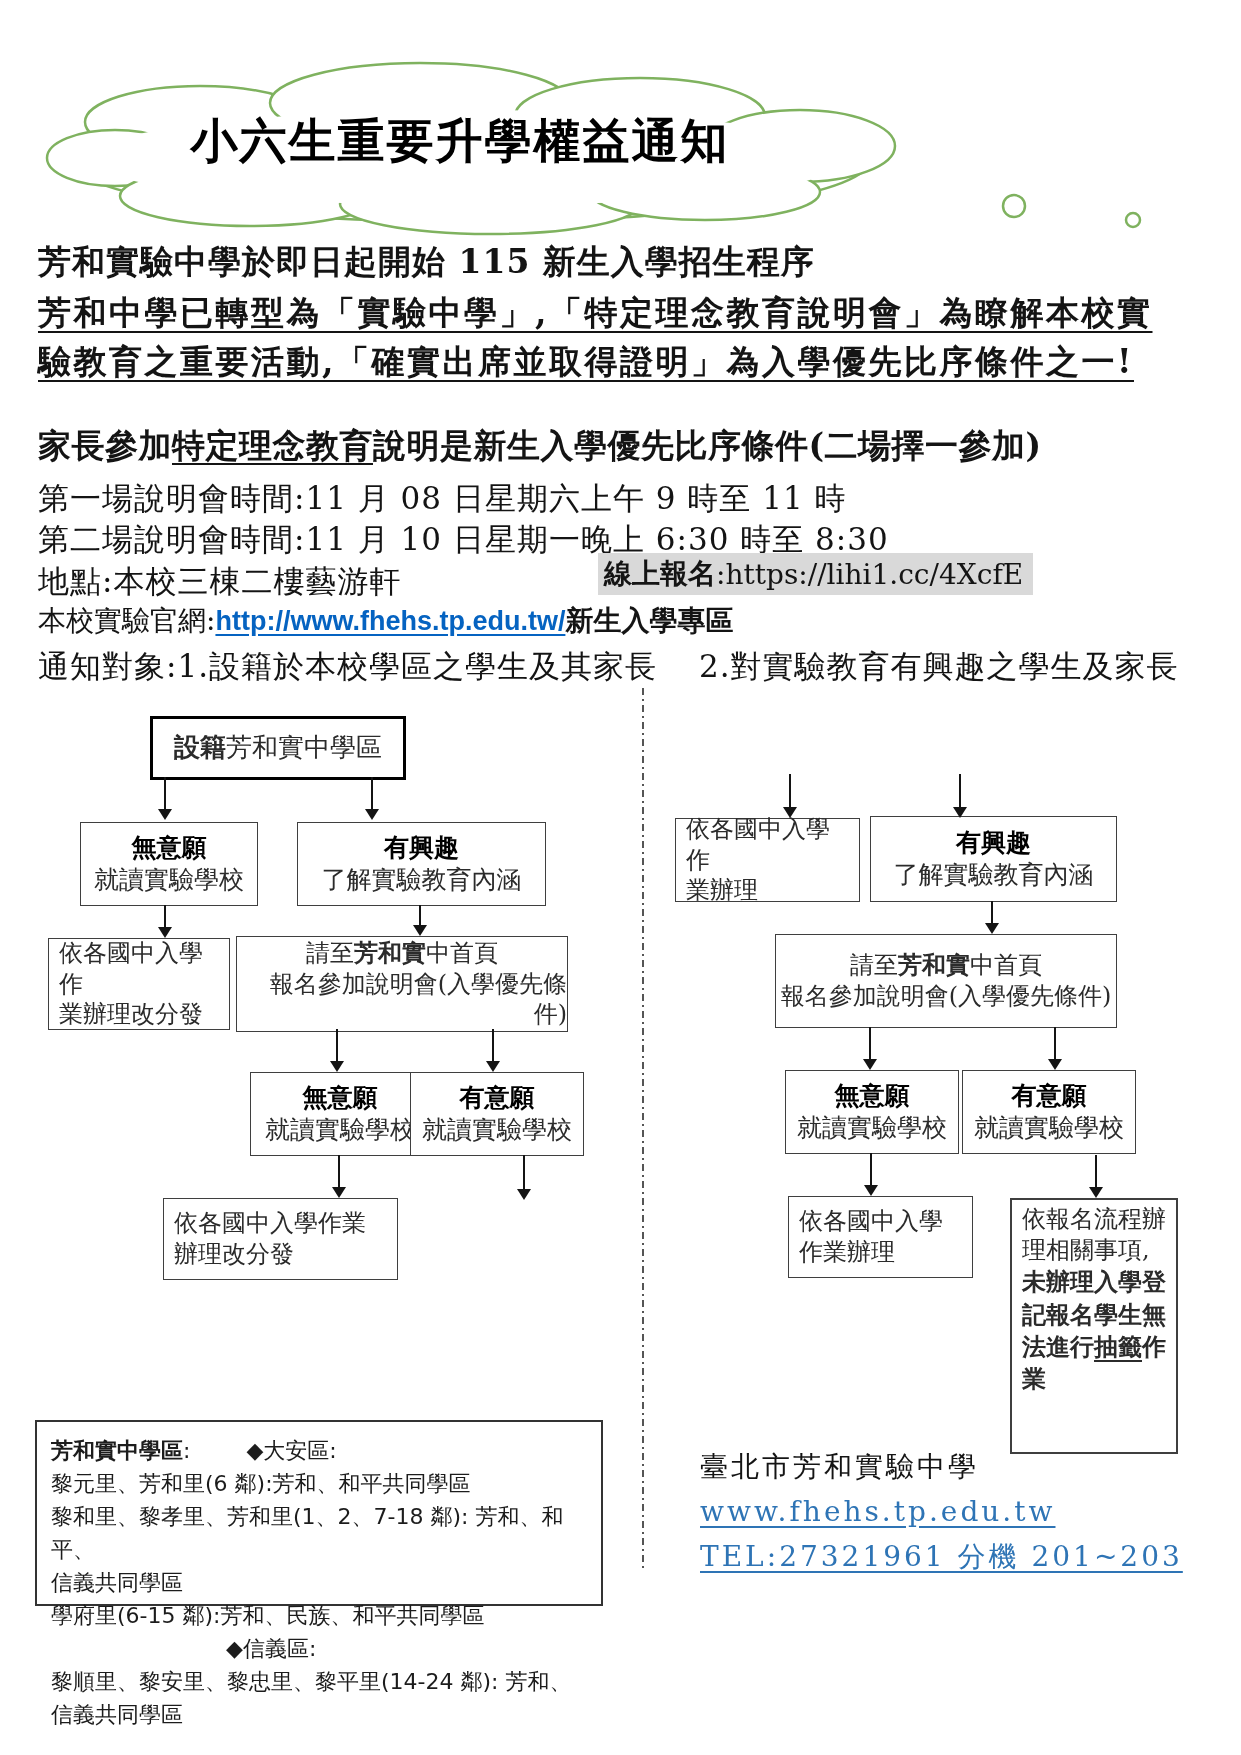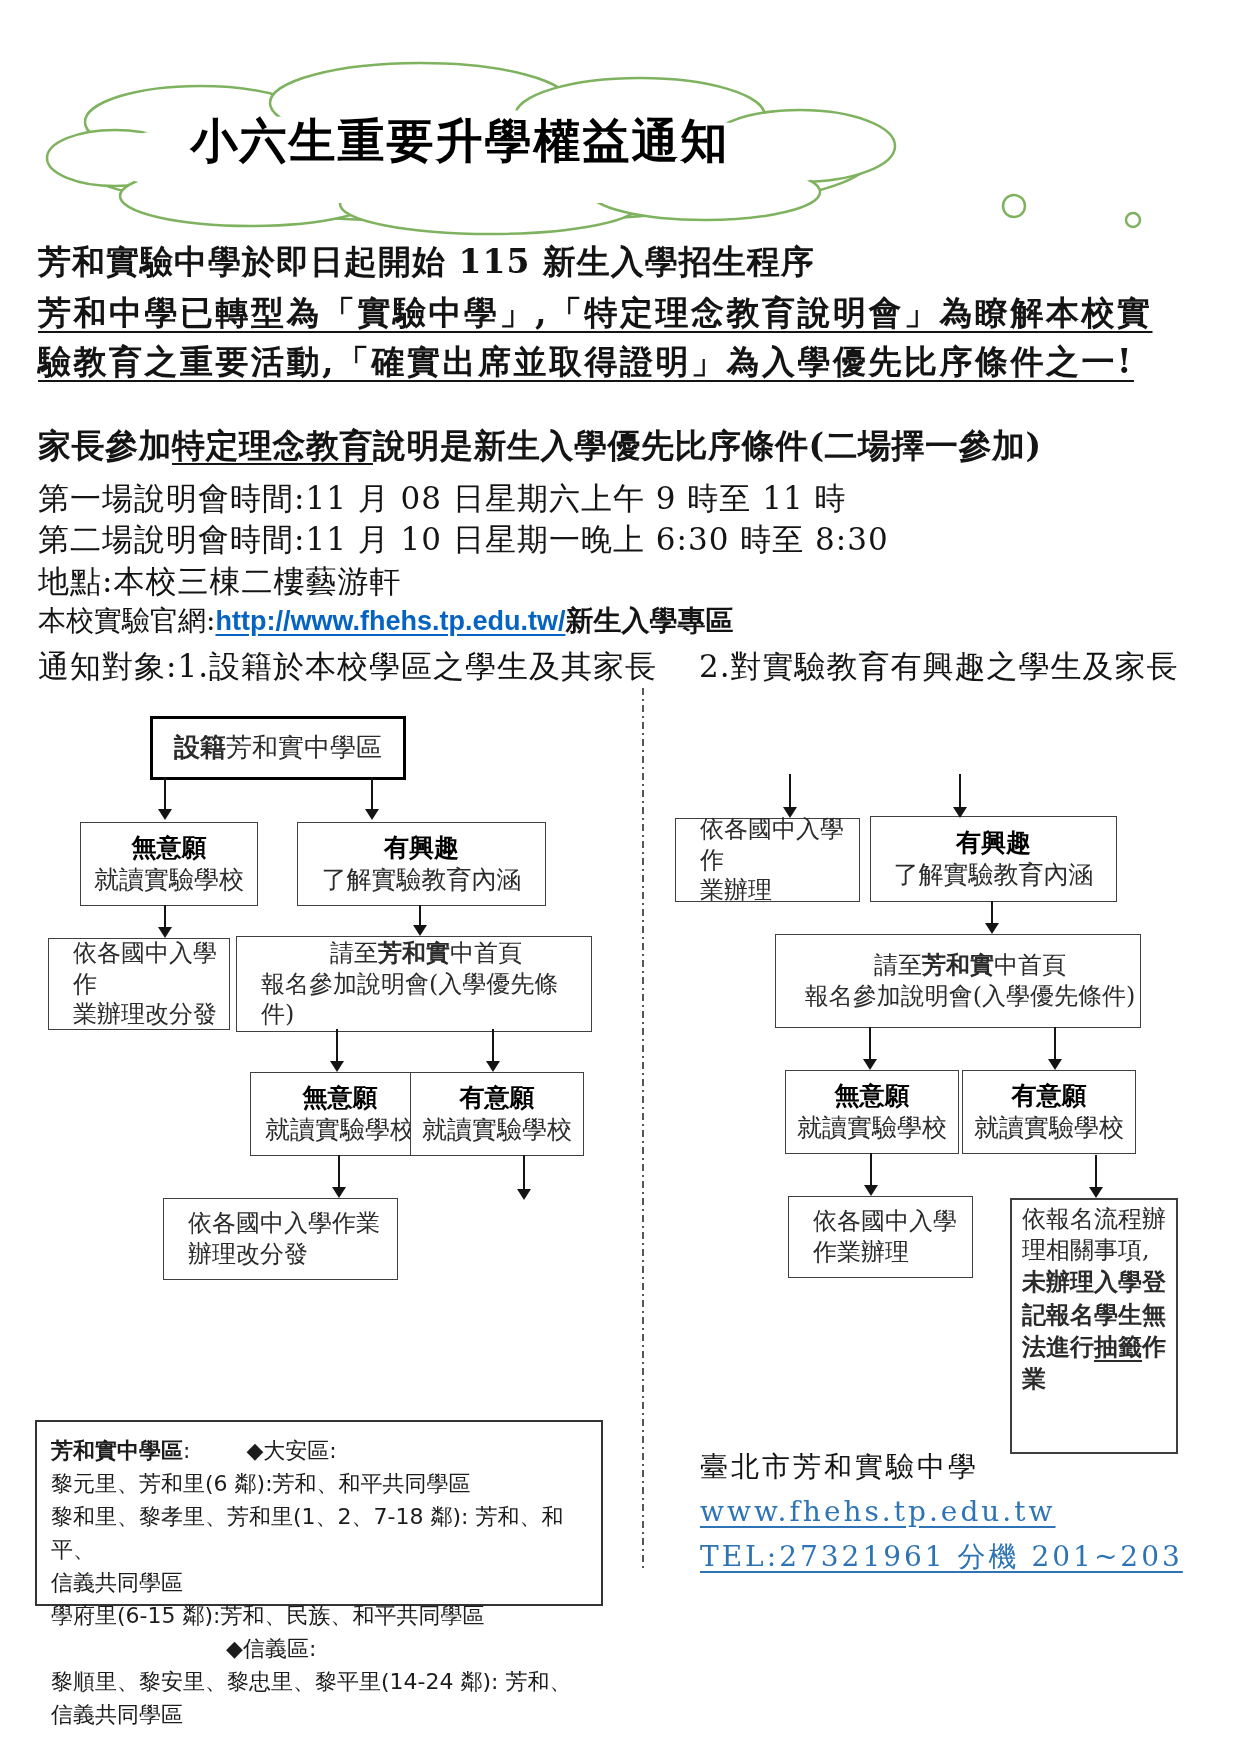--- a/index.html
+++ b/index.html
@@ -50,25 +50,25 @@
   .aud .gap2{margin-left:42px;}
   
   .divider{
     left:642px;top:688px;width:2px;height:880px;
     background:repeating-linear-gradient(to bottom,#555 0 7px,transparent 7px 11px,#555 11px 13px,transparent 13px 17px);
   }
   
   .fbox{
     position:absolute;border:1.5px solid var(--flow-border);background:#fff;
     display:flex;flex-direction:column;justify-content:center;align-items:center;
-    text-align:left;font-size:25px;line-height:1.28;color:#2b2b2b;
+    text-align:right;font-size:25px;line-height:1.28;color:#2b2b2b;
   }
   .fbox.thick{border:3px solid #000;}
   .fbox.la{align-items:flex-start;text-align:left;padding:4px 10px;box-sizing:border-box;}
-  .fbox.small{font-size:24px;padding-left:24px;}
+  .fbox.small{font-size:24px;}
   .fbox .title{font-weight:700;color:#000;}
   .pwrap{font-size:24px;line-height:1.3;text-align:left;}
   
   .arrow{position:absolute;width:14px;}
   .arrow::before{content:'';position:absolute;left:6px;top:0;bottom:10px;width:2px;background:#141414;}
   .arrow::after{content:'';position:absolute;left:0;bottom:0;width:0;height:0;
     border-left:7px solid transparent;border-right:7px solid transparent;border-top:11px solid #141414;}
   
   .district{
     left:35px;top:1420px;width:568px;height:186px;border:2px solid #333;box-sizing:border-box;
@@ -108,20 +108,25 @@
   <div class="abs h1">芳和實驗中學於即日起開始 115 新生入學招生程序</div>
   <div class="abs uline ul1">芳和中學已轉型為「實驗中學」,「特定理念教育說明會」為瞭解本校實</div>
   <div class="abs h2"><span>家長參加</span><span class="u">特定理念教育</span><span>說明是新生入學優先比序條件(二場擇一參加)</span></div>
 
   <div class="abs uline ul2">驗教育之重要活動,「確實出席並取得證明」為入學優先比序條件之一!</div>
 
   <div class="abs bodyline s1">第一場說明會時間:11 月 08 日星期六上午 9 時至 11 時</div>
   <div class="abs bodyline s2">第二場說明會時間:11 月 10 日星期一晚上 6:30 時至 8:30</div>
   <div class="abs bodyline loc">地點:本校三棟二樓藝游軒</div>
 
+  <div class="abs signup">
+      <span class="b">線上報名</span>
+      <span>:</span>
+      <a href="#">https://lihi1.cc/4XcfE</a>
+    </div>
 
   <div class="abs web"><span>本校實驗官網:</span><a href="#" class="weblink">http://www.fhehs.tp.edu.tw/</a><span class="b">新生入學專區</span></div>
 
   <div class="abs bodyline aud"><span>通知對象:</span><span>1.設籍於本校學區之學生及其家長</span><span class="gap2">2.對實驗教育有興趣之學生及家長</span></div>
 
   <div class="abs divider"></div>
 
   <div class="fbox thick" style="left:150px;top:716px;width:250px;height:58px;font-size:26px;">
     <div><span class="b">設籍</span><span>芳和實中學區</span></div>
   </div>

